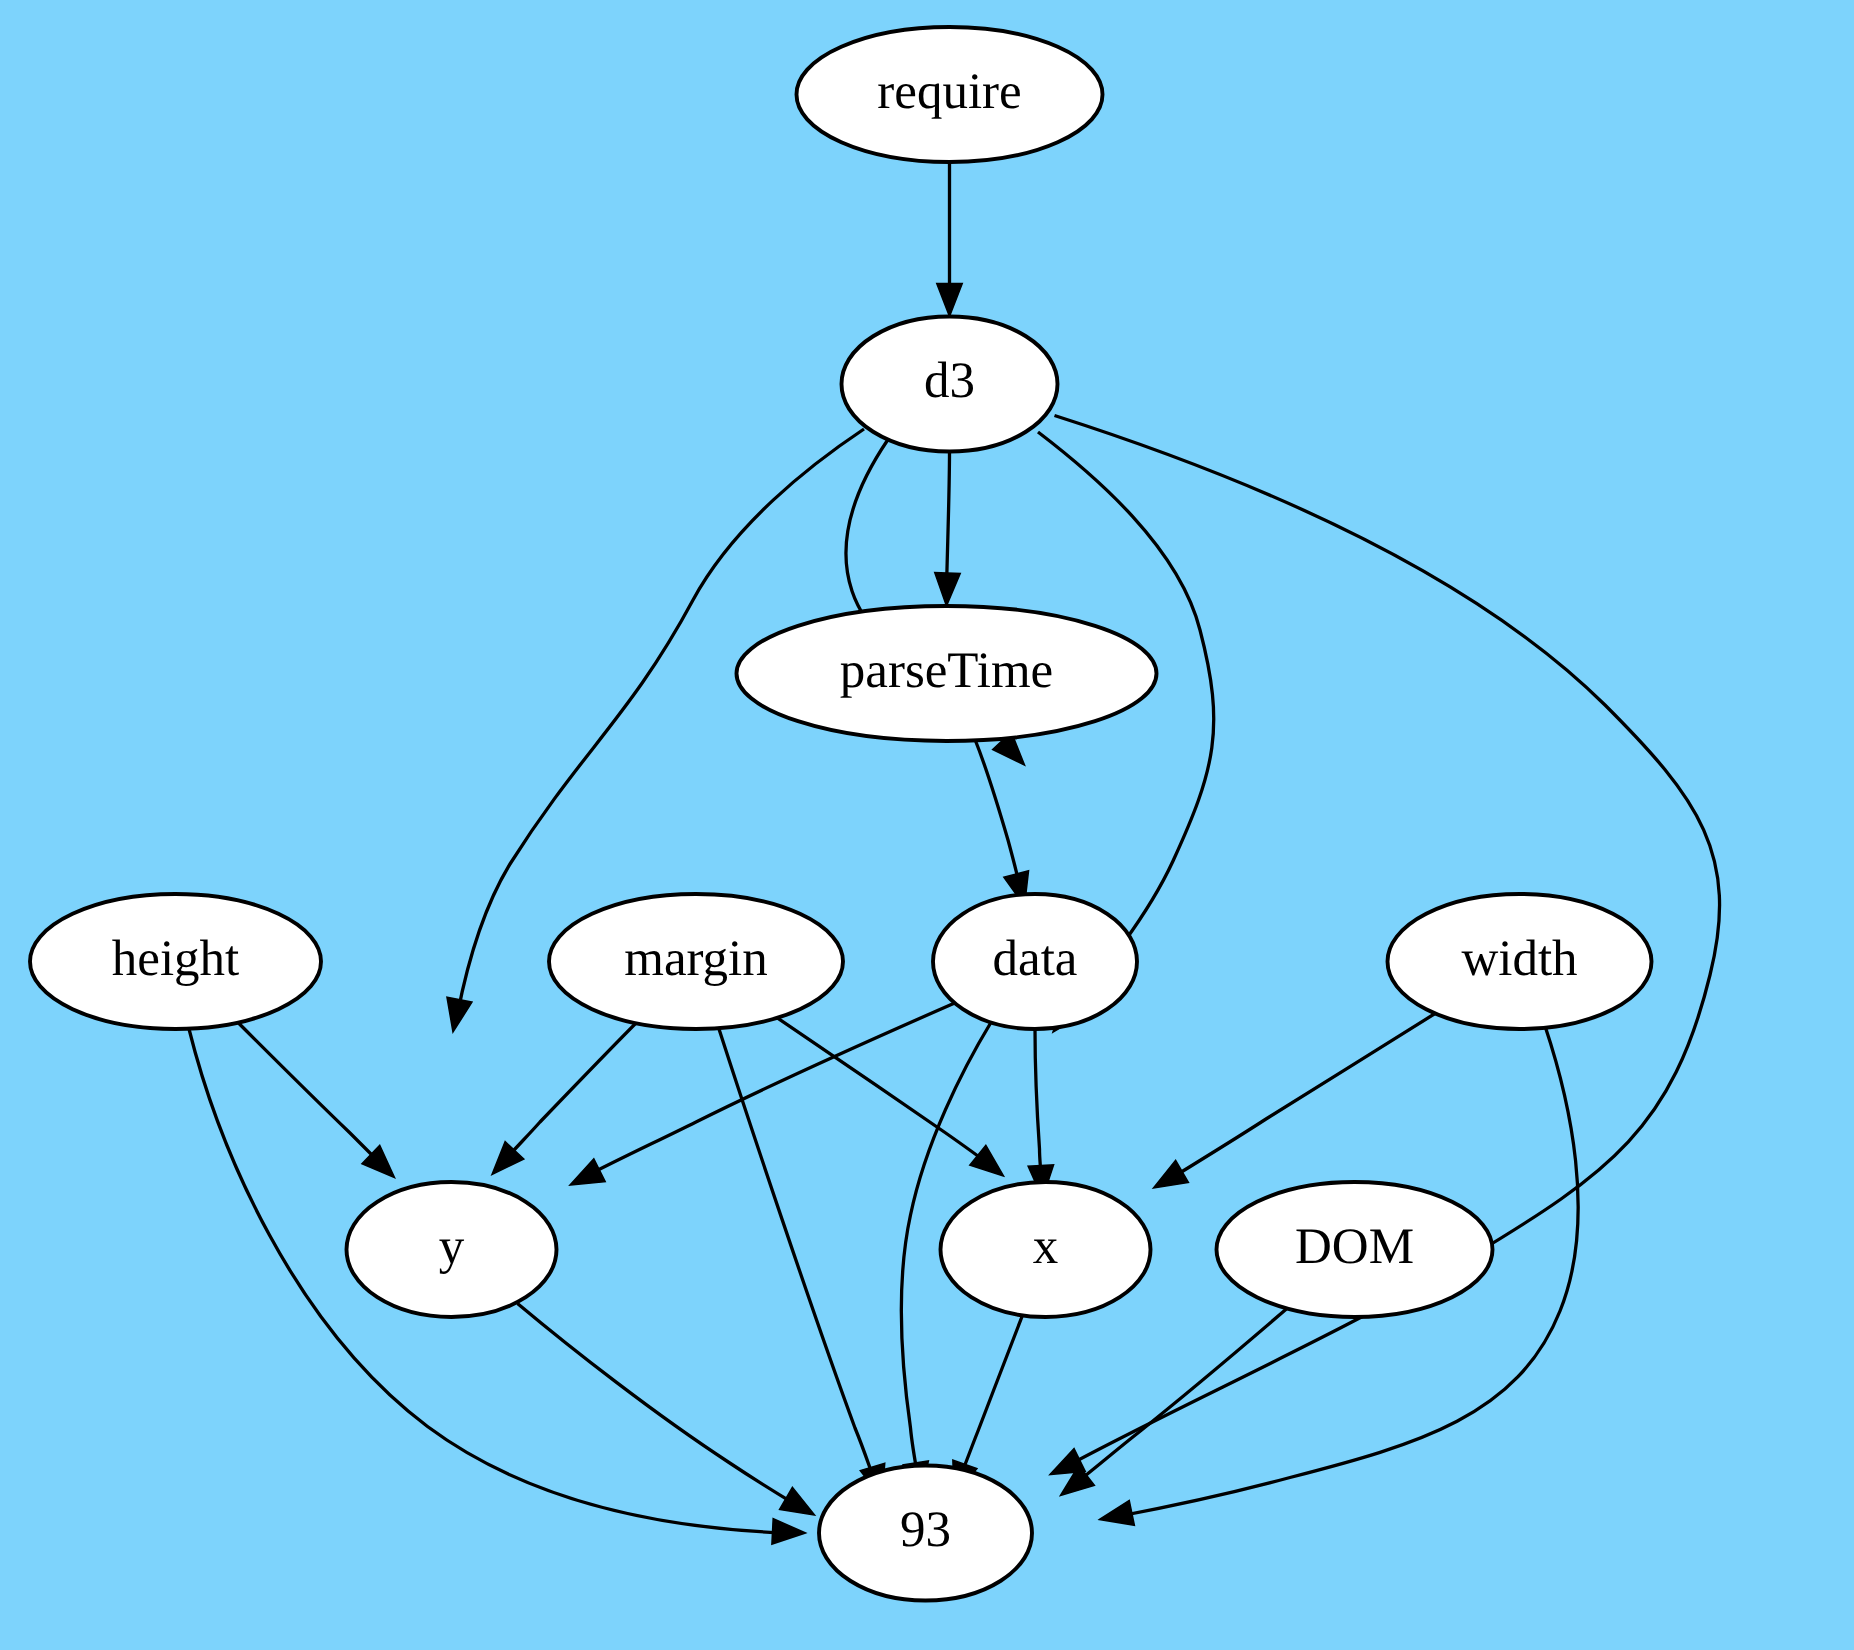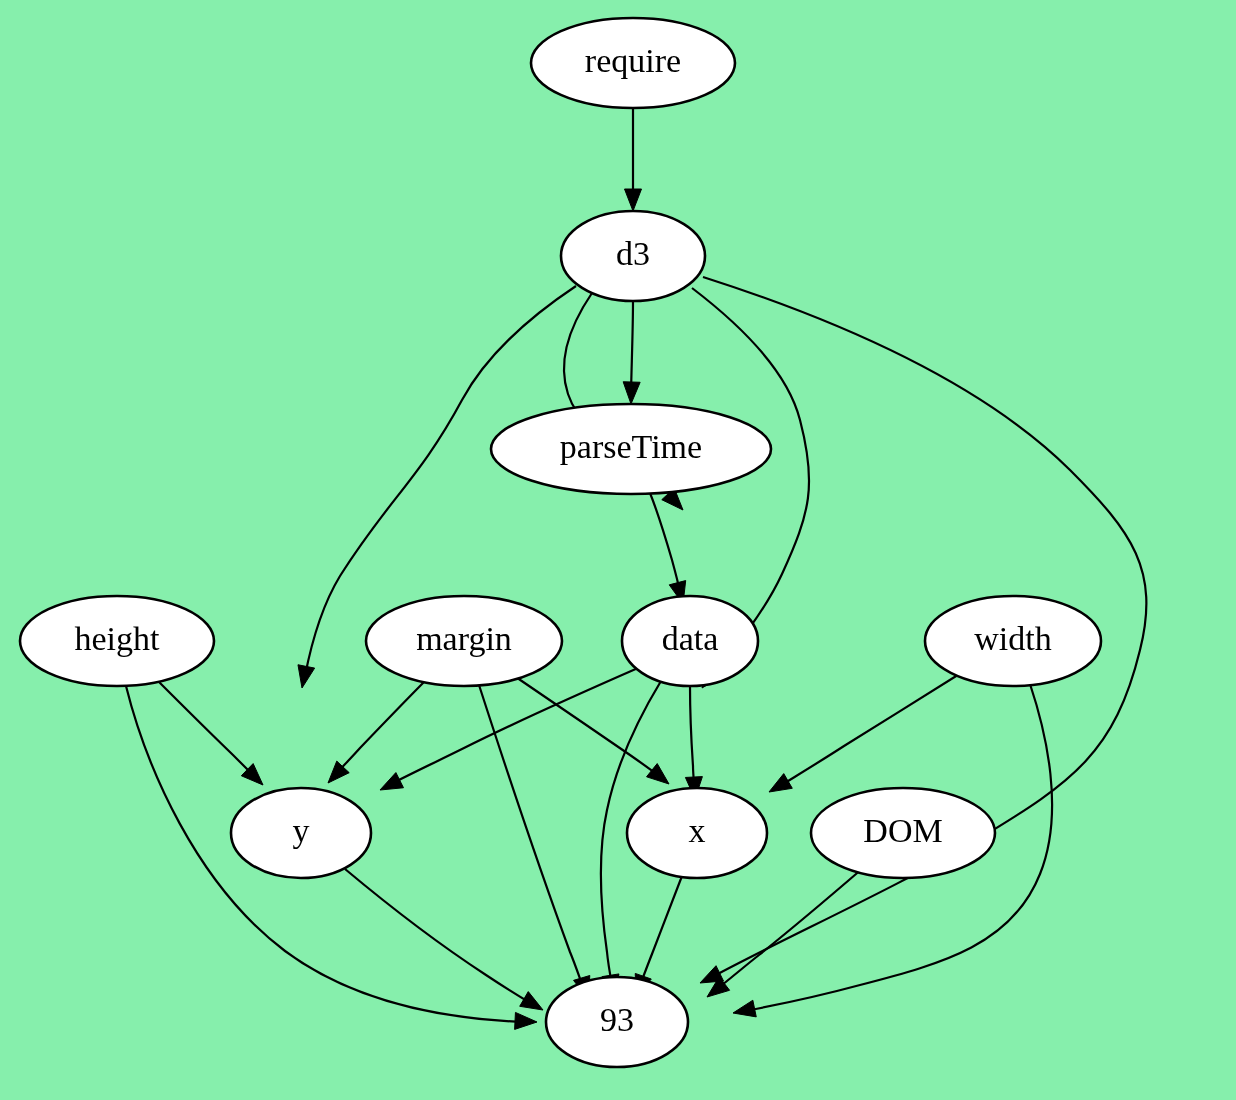--- a/index.html
+++ b/index.html
@@ -4,21 +4,21 @@
 <style>
   html, body {
     margin: 0;
     padding: 0;
     background: #ffffff;
   }
   #canvas-wrap {
     position: relative;
     width: 1236px;
     height: 1100px;
-    background: #86efac;
+    background: #7dd3fc;
     overflow: hidden;
     font-family: "Liberation Serif", "DejaVu Serif", serif;
   }
   svg#graph {
     display: block;
     width: 1236px;
     height: 1100px;
   }
   .edge-path {
     fill: none;

